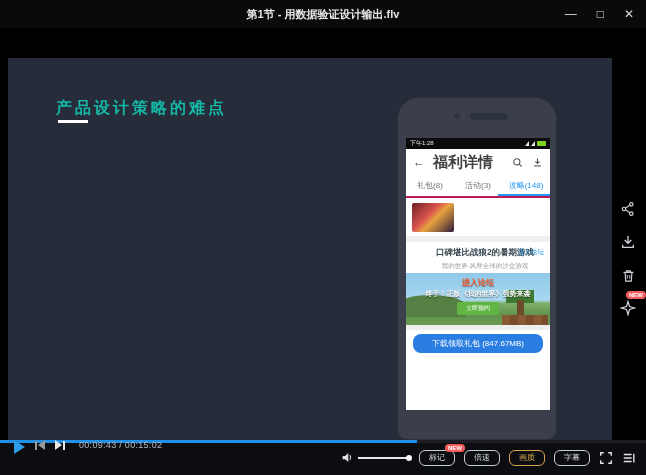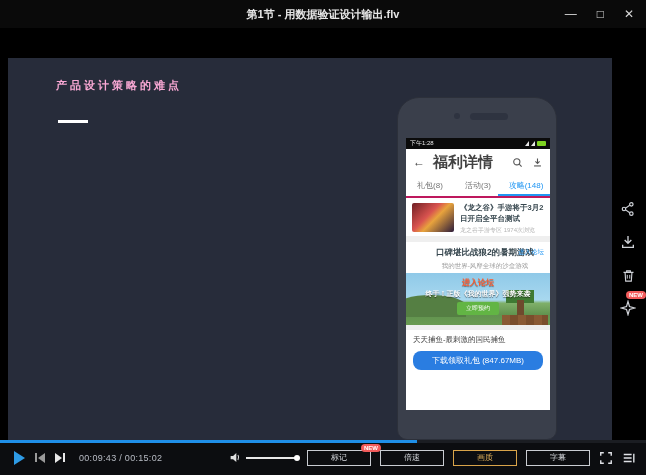--- a/index.html
+++ b/index.html
@@ -9,21 +9,21 @@
 
   
   .titlebar { position:absolute; top:0; left:0; right:0; height:28px; background:#0a0a0a;padding-left:30px; }
   .win-title { position:absolute; left:0; right:0; top:7px; text-align:center; font-size:11px; color:#e6e6e6; font-weight:bold; }
   .win-btns { position:absolute; right:12px; top:0; height:28px; display:flex; align-items:center; gap:20px; }
   .win-btn { color:#d8d8d8; font-size:12px; line-height:1; cursor:default; }
 
   
   .video { position:absolute; top:28px; left:0; right:0; bottom:35px; background:#000; }
   .slide { position:absolute; left:8px; top:30px; width:604px; height:382px; background:#272c3a; }
-  .slide-title { position:absolute; left:48px; top:20px; color:#f9a8d4; font-size:11px; font-weight:bold; letter-spacing:3px; }
+  .slide-title { position:absolute; left:48px; top:40px; color:#14b8a6; font-size:16px; font-weight:bold; letter-spacing:3px; }
   .slide-underline { position:absolute; left:50px; top:62px; width:30px; height:3px; background:#fff; }
 
   
   .phone { position:absolute; left:389px; top:39px; width:160px; height:343px; background:#3a3f4b; border:1px solid #2c303a; border-radius:22px 22px 10px 10px; }
   .phone-camera { position:absolute; left:56px; top:15px; width:6px; height:6px; border-radius:50%; background:#2e3340; }
   .phone-speaker { position:absolute; left:72px; top:15px; width:38px; height:7px; border-radius:4px; background:#2e3340; }
   .screen { position:absolute; left:8px; top:40px; width:144px; height:272px; background:#fff; overflow:hidden; }
 
   .sbar { height:11px; background:#0b0b0b; display:flex; align-items:center; justify-content:space-between; padding:0 4px; }
   .sbar-time { color:#e8e8e8; font-size:6px; }
@@ -74,33 +74,33 @@
   
   .side { position:absolute; right:4px; top:172px; width:28px; display:flex; flex-direction:column; align-items:center; gap:15px; }
   .side-icon { position:relative; color:#cfd2d8; width:18px; height:18px; display:flex; align-items:center; justify-content:center; }
   .badge-new { position:absolute; background:#f25b5b; color:#fff; font-size:6px; line-height:1; padding:1px 3px; border-radius:5px; font-weight:bold; }
   .side-icon .badge-new { top:-8px; right:-9px; }
 
   
   .controls { position:absolute; left:0; right:0; bottom:0; height:35px; background:#0c0d10; }
   .progress { position:absolute; top:0; left:0; right:0; height:3px; background:#1b1d22; }
   .progress-fill { height:3px; background:#1f8fe8; width:0; }
-  .c-left { position:absolute; left:14px; top:0; height:35px; display:flex; align-items:center; gap:10px; }
+  .c-left { position:absolute; left:14px; top:0; height:35px; display:flex; align-items:flex-start; gap:10px; }
   .play-tri { width:0; height:0; border-left:11px solid #2e9be6; border-top:7px solid transparent; border-bottom:7px solid transparent; }
   .skip { display:flex; align-items:center; gap:1px; }
   .skip .bar { width:2px; height:9px; background:#9a9a9a; }
   .skip .tri-l { width:0; height:0; border-right:7px solid #9a9a9a; border-top:5px solid transparent; border-bottom:5px solid transparent; }
   .skip .tri-r { width:0; height:0; border-left:7px solid #e8e8e8; border-top:5px solid transparent; border-bottom:5px solid transparent; }
   .skip.next .bar { background:#e8e8e8; }
   .time { font-size:9px; color:#b8bcc4; margin-left:4px; letter-spacing:.3px; }
   .c-right { position:absolute; right:10px; top:0; height:35px; display:flex; align-items:center; gap:9px; }
   .vol { display:flex; align-items:center; gap:4px; color:#e0e0e0; }
   .vol-line { position:relative; width:52px; height:2px; background:#e8e8e8; }
   .vol-dot { position:absolute; right:-2px; top:-2px; width:6px; height:6px; border-radius:50%; background:#fff; }
-  .ctl-btn { position:relative; border:1px solid #c9ccd2; color:#d4d7dc; font-size:8px; line-height:1; padding:3px 23px; border-radius:0; }
+  .ctl-btn { position:relative; border:1px solid #c9ccd2; color:#d4d7dc; font-size:8px; line-height:1; padding:3px 9px; border-radius:6px; }
   .ctl-btn.gold { border-color:#d9a44a; color:#e4b35c; }
   .ctl-btn .badge-new { top:-7px; right:-11px; }
   .icon-btn { color:#dfe1e6; display:flex; align-items:center; }
 </style>
 </head>
 <body>
 
 <div class="window">
 
   <div class="titlebar">
@@ -148,24 +148,20 @@
 
           <div class="tabs">
             <div class="tab">礼包(8)</div>
             <div class="tab">活动(3)</div>
             <div class="tab active">攻略(148)</div>
             <div class="tab-indicator"></div>
           </div>
 
           <div class="article">
             <div class="thumb thumb1"></div>
-            <div class="a-text">
-              <div class="a-title">《龙之谷》手游将于3月2日开启全平台测试</div>
-              <div class="a-meta">龙之谷手游专区 1974次浏览</div>
-            </div>
           </div>
 
 
           <div class="divider"></div>
 
           <div class="forum">
             <div class="f-title">口碑堪比战狼2的暑期游戏</div>
             <div class="f-link">进入论坛</div>
             <div class="f-sub">我的世界-风靡全球的沙盒游戏</div>
           </div>
@@ -175,21 +171,20 @@
             <div class="leaves"></div>
             <div class="trunk"></div>
             <div class="dirt"></div>
             <div class="b-badge">进入论坛</div>
             <div class="b-line">终于！正版《我的世界》强势来袭</div>
             <div class="b-btn">立即预约</div>
           </div>
 
           <div class="divider2"></div>
 
-          <div class="promo">天天捕鱼-最刺激的国民捕鱼</div>
 
           <div class="dl-btn">下载领取礼包 (847.67MB)</div>
         </div>
       </div>
     </div>
 
     <div class="side">
       <div class="side-icon">
         <svg width="16" height="16" viewBox="0 0 24 24">
             <circle cx="17" cy="5" r="2.6" fill="none" stroke="currentColor" stroke-width="1.8"></circle>

